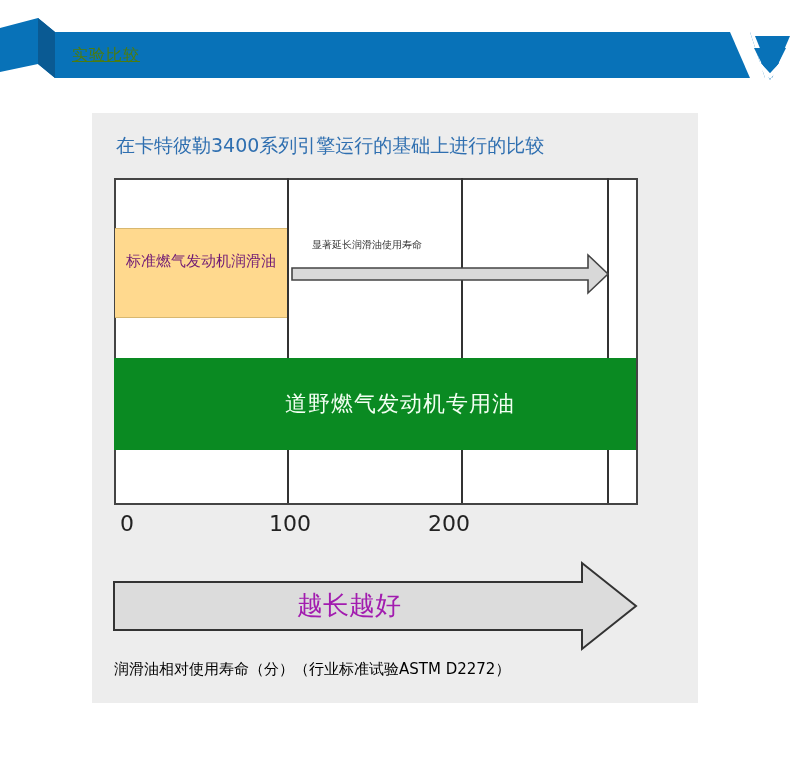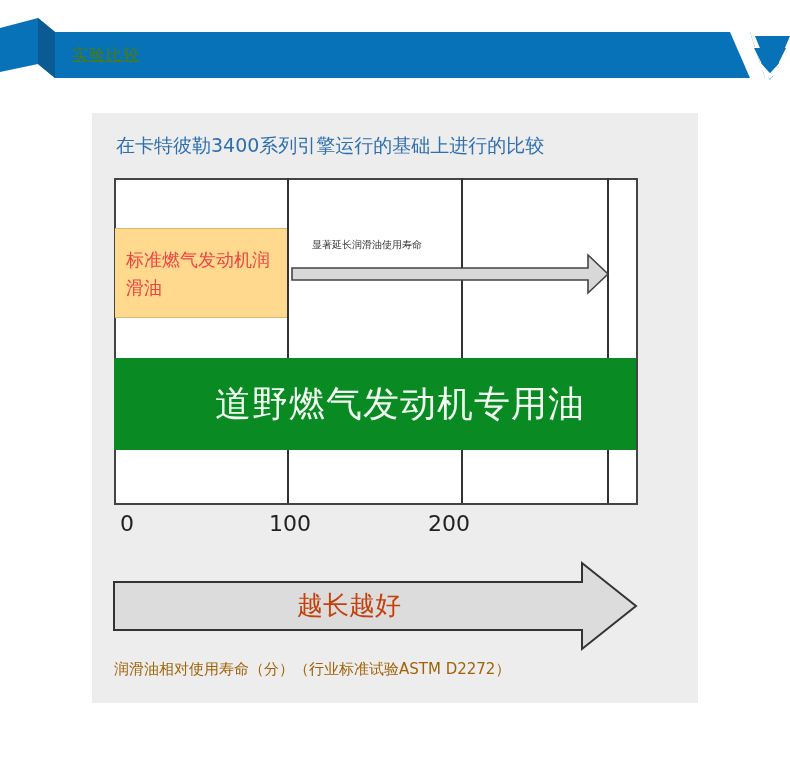--- a/index.html
+++ b/index.html
@@ -5,27 +5,27 @@
   html,body{margin:0;padding:0;background:#ffffff;}
   body{width:790px;height:770px;position:relative;overflow:hidden;font-family:"DejaVu Sans","Liberation Sans",sans-serif;}
   .abs{position:absolute;}
   #header-band{left:55px;top:32px;width:735px;height:46px;background:#0872B8;}
   #header-title{left:72px;top:38px;font-size:16px;color:#4d7c0f;letter-spacing:1px;line-height:34px;text-decoration:underline;}
   #panel{left:92px;top:113px;width:606px;height:590px;background:#EDEDED;}
   #subtitle{left:116px;top:135px;font-size:19px;color:#2F6FB0;line-height:20px;}
   #frame{left:114px;top:178px;width:520px;height:323px;background:#ffffff;border:2px solid #444;}
   .vline{position:absolute;top:178px;width:2px;height:325px;background:#333;}
   #std-box{left:115px;top:228px;width:172px;height:88px;background:#FFD98E;border-top:1px solid #d8b870;border-bottom:1px solid #d8b870;}
-  #std-label{left:126px;top:247px;font-size:18px;color:#ef4444;line-height:28px;width:160px;font-family:Liberation Mono, monospace;}
+  #std-label{left:126px;top:247px;font-size:15px;color:#701a75;line-height:28px;width:160px;}
   #extend-label{left:312px;top:235px;font-size:10px;color:#333;line-height:20px;}
   #green-bar{left:114px;top:358px;width:522px;height:92px;background:#0A8A22;}
-  #green-label{left:114px;top:358px;width:572px;height:92px;font-size:36px;color:#F2FFF2;text-align:center;line-height:92px;letter-spacing:1px;}
+  #green-label{left:114px;top:358px;width:572px;height:92px;font-size:22px;color:#F2FFF2;text-align:center;line-height:92px;letter-spacing:1px;}
   .tick{position:absolute;top:510px;font-size:22px;color:#222;line-height:28px;}
-  #caption{left:114px;top:658px;font-size:15px;color:#a16207;line-height:22px;}
-  #big-arrow-label{left:114px;top:584px;width:470px;text-align:center;font-size:26px;color:#c2410c;line-height:42px;}
+  #caption{left:114px;top:658px;font-size:15px;color:#000000;line-height:22px;}
+  #big-arrow-label{left:114px;top:584px;width:470px;text-align:center;font-size:26px;color:#a21caf;line-height:42px;}
 </style>
 </head>
 <body>
 
 <svg class="abs" style="left:0;top:14px;" width="60" height="70">
   <polygon points="0,14 38,4 55,18 55,64 38,50 0,58" fill="#0872B8"></polygon>
   <polygon points="38,4 55,18 55,64 38,50" fill="#0A5A93"></polygon>
 </svg>
 <div class="abs" id="header-band"></div>
 <svg class="abs" style="left:725px;top:30px;" width="65" height="52">

